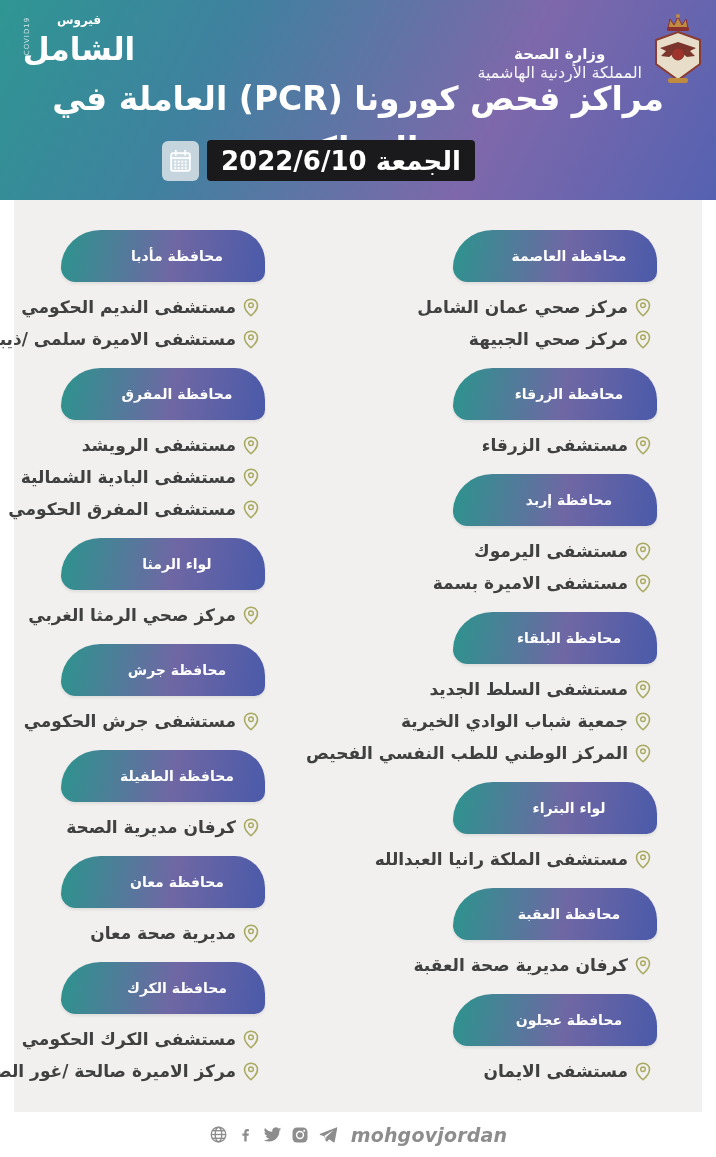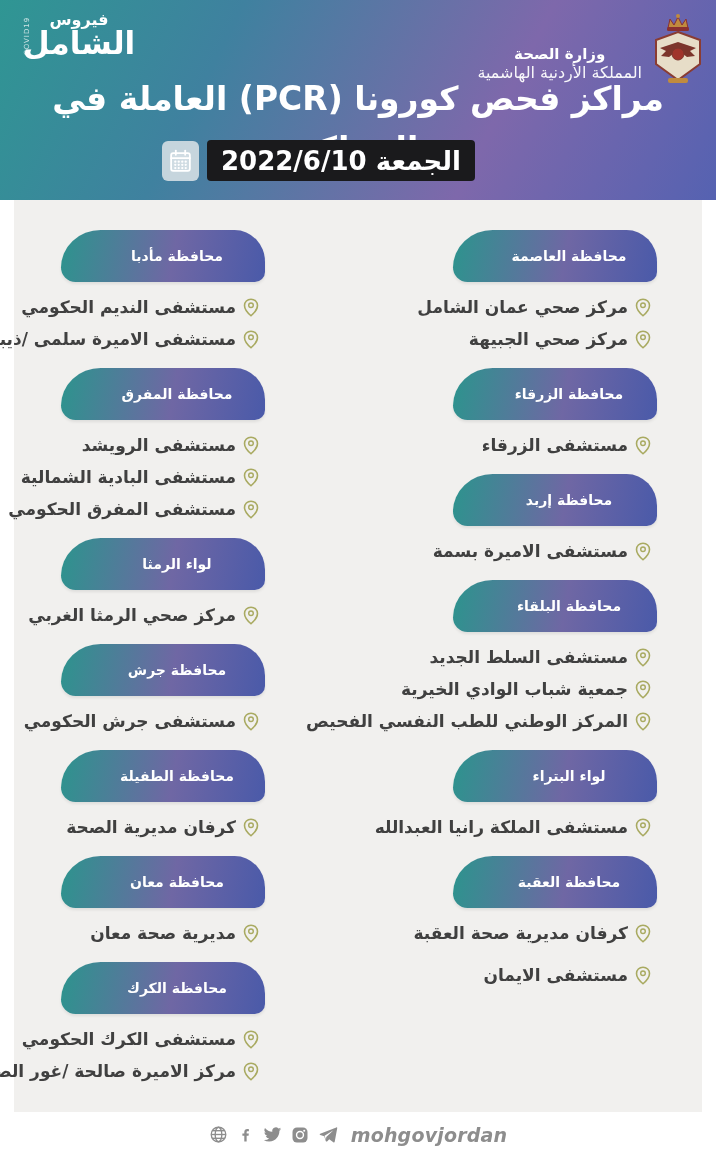--- a/index.html
+++ b/index.html
@@ -9,21 +9,21 @@
     position:relative;width:716px;height:1157px;margin:0 auto;
     background:#ffffff;overflow:hidden;direction:rtl;
   }
 
   
   .header{
     position:relative;width:716px;height:200px;
     background:linear-gradient(117deg,#2f9693 0%,#3f819f 30%,#7e68ab 68%,#5562b1 100%);
   }
   .logo{position:absolute;top:14px;left:20px;width:118px;text-align:center;color:#fff;}
-  .logo .sub{display:block;font-size:16px;font-weight:700;line-height:12px;margin-bottom:1px;}
+  .logo .sub{display:block;font-size:12px;font-weight:700;line-height:12px;margin-bottom:7px;}
   .logo .main{display:block;font-size:31px;font-weight:700;line-height:32px;letter-spacing:0;}
   .logo .vertical{
     position:absolute;left:-12px;top:18px;transform:rotate(-90deg);transform-origin:center;
     font-size:7px;letter-spacing:1px;color:rgba(255,255,255,.75);direction:ltr;
   }
   .ministry{position:absolute;top:12px;right:10px;display:flex;align-items:flex-start;gap:8px;color:#fff;}
   .ministry-text{text-align:center;margin-top:32px;}
   .ministry-text .l1{font-size:15px;font-weight:700;line-height:20px;}
   .ministry-text .l2{font-size:16px;line-height:17px;opacity:.95;}
   .page-title{
@@ -178,20 +178,27 @@
     <span class="txt">مستشفى الزرقاء</span>
   </div>
 </div>
   </div>
 
   <div class="section">
     <div class="pill">
       <span class="pill-label">محافظة إربد</span>
     </div>
     <div class="items">
+  <div class="item">
+    <svg class="pin" width="16" height="19" viewBox="0 0 20 24">
+      <path d="M10 1.5 C5.3 1.5 1.8 5 1.8 9.4 c0 6 8.2 13 8.2 13 s8.2-7 8.2-13 C18.2 5 14.7 1.5 10 1.5 Z" fill="none" stroke="#a9aa61" stroke-width="2"></path>
+      <circle cx="10" cy="9.2" r="2.9" fill="none" stroke="#a9aa61" stroke-width="1.8"></circle>
+    </svg>
+    <span class="txt">مستشفى اليرموك</span>
+  </div>
 
   <div class="item">
     <svg class="pin" width="16" height="19" viewBox="0 0 20 24">
       <path d="M10 1.5 C5.3 1.5 1.8 5 1.8 9.4 c0 6 8.2 13 8.2 13 s8.2-7 8.2-13 C18.2 5 14.7 1.5 10 1.5 Z" fill="none" stroke="#a9aa61" stroke-width="2"></path>
       <circle cx="10" cy="9.2" r="2.9" fill="none" stroke="#a9aa61" stroke-width="1.8"></circle>
     </svg>
     <span class="txt">مستشفى الاميرة بسمة</span>
   </div>
 </div>
   </div>
@@ -251,20 +258,23 @@
     <svg class="pin" width="16" height="19" viewBox="0 0 20 24">
       <path d="M10 1.5 C5.3 1.5 1.8 5 1.8 9.4 c0 6 8.2 13 8.2 13 s8.2-7 8.2-13 C18.2 5 14.7 1.5 10 1.5 Z" fill="none" stroke="#a9aa61" stroke-width="2"></path>
       <circle cx="10" cy="9.2" r="2.9" fill="none" stroke="#a9aa61" stroke-width="1.8"></circle>
     </svg>
     <span class="txt">كرفان مديرية صحة العقبة</span>
   </div>
 </div>
   </div>
 
   <div class="section">
+    <div class="pill">
+      <span class="pill-label">محافظة عجلون</span>
+    </div>
     <div class="items">
   <div class="item">
     <svg class="pin" width="16" height="19" viewBox="0 0 20 24">
       <path d="M10 1.5 C5.3 1.5 1.8 5 1.8 9.4 c0 6 8.2 13 8.2 13 s8.2-7 8.2-13 C18.2 5 14.7 1.5 10 1.5 Z" fill="none" stroke="#a9aa61" stroke-width="2"></path>
       <circle cx="10" cy="9.2" r="2.9" fill="none" stroke="#a9aa61" stroke-width="1.8"></circle>
     </svg>
     <span class="txt">مستشفى الايمان</span>
   </div>
 </div>
   </div>

